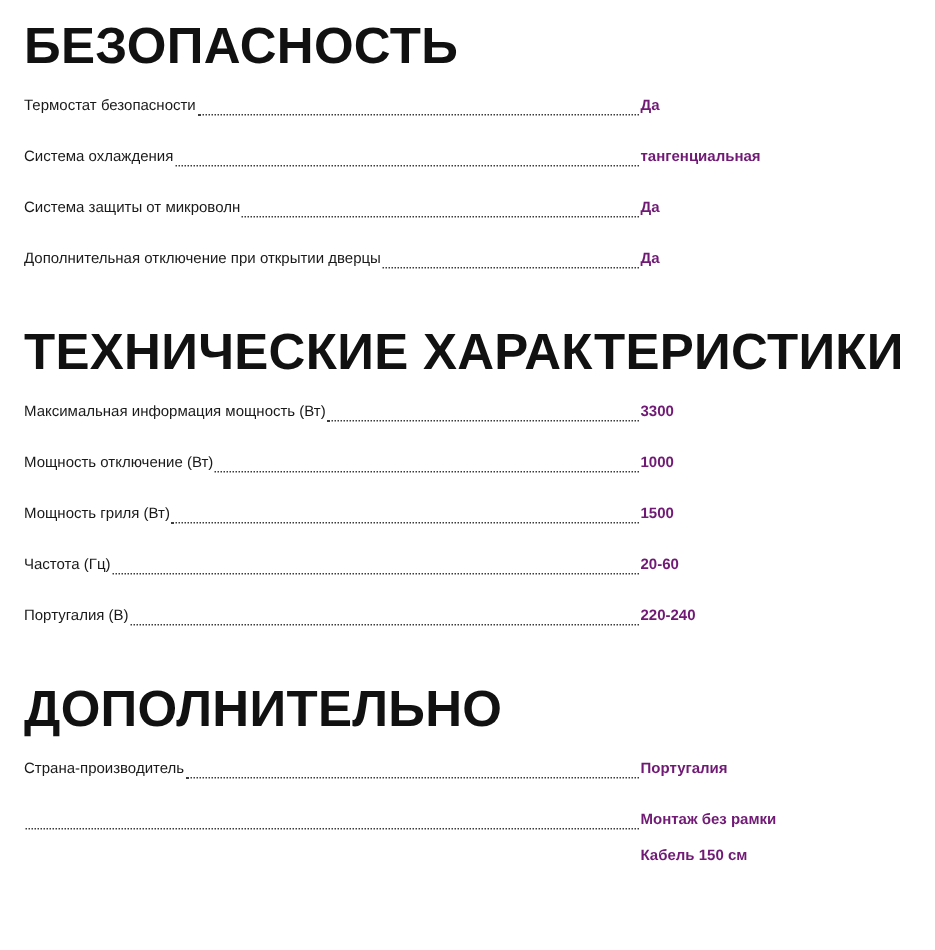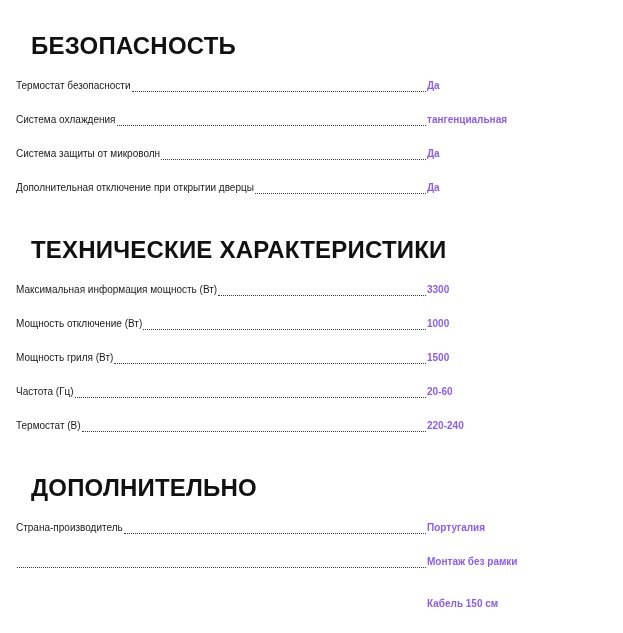--- a/index.html
+++ b/index.html
@@ -15,22 +15,22 @@
     color: #1a1a1a;
   }
   .spec-page {
     box-sizing: border-box;
     padding: 16px 16px 0 16px;
   }
   .spec-section + .spec-section {
     margin-top: 38px;
   }
   .section-title {
-    margin: 15px;
-    font-size: 24px;
+    margin: 0;
+    font-size: 34px;
     line-height: 30px;
     font-weight: 700;
     letter-spacing: 0.2px;
     color: #111111;
   }
   .spec-row {
     display: flex;
     align-items: flex-start;
     margin-top: 15px;
     font-size: 10px;
@@ -45,24 +45,24 @@
   .spec-leader {
     flex: 1 1 auto;
     min-width: 6px;
     height: 15px;
     border-bottom: 1px dotted #3c3c3c;
     margin: 0 1px;
   }
   .spec-value {
     flex: 0 0 180px;
     font-weight: 700;
-    color: #8b5cf6;
+    color: #701a75;
   }
   .value-line + .value-line {
-    margin-top: 23px;
+    margin-top: 5px;
   }
 </style>
 </head>
 <body>
 
 <div class="spec-page">
   <div id="sections-root">
   <section class="spec-section">
     <h2 class="section-title">БЕЗОПАСНОСТЬ</h2>
     <div class="rows">
@@ -129,21 +129,21 @@
 
   <div class="spec-row">
     <span class="spec-label">Частота (Гц)</span>
     <span class="spec-leader"></span>
     <span class="spec-value">
               <div class="value-line">20-60</div>
             </span>
   </div>
 
   <div class="spec-row">
-    <span class="spec-label">Термостат (В)</span>
+    <span class="spec-label">Португалия (В)</span>
     <span class="spec-leader"></span>
     <span class="spec-value">
               <div class="value-line">220-240</div>
             </span>
   </div>
 </div>
   </section>
 
   <section class="spec-section">
     <h2 class="section-title">ДОПОЛНИТЕЛЬНО</h2>

